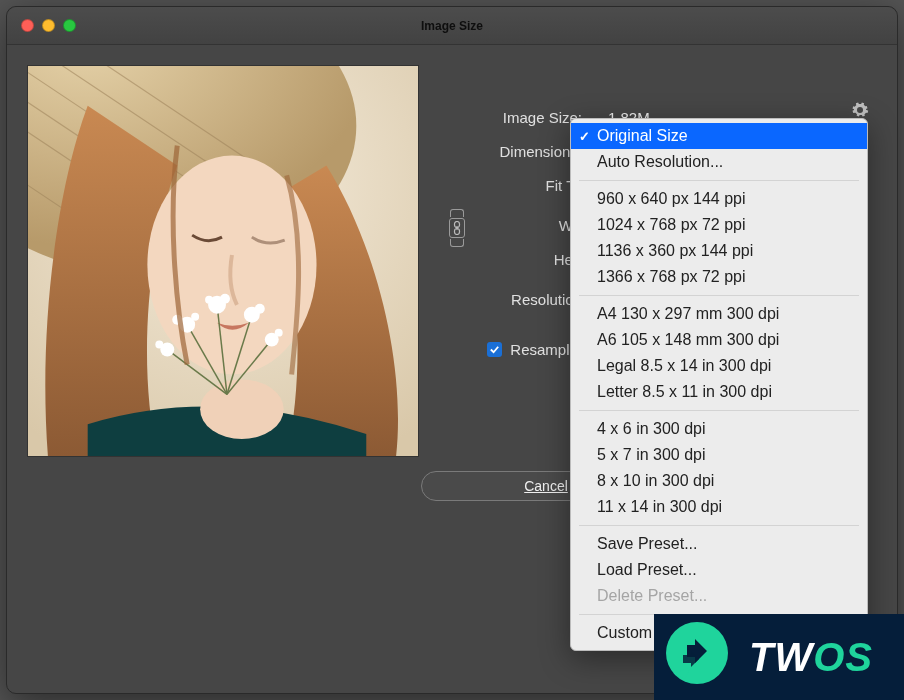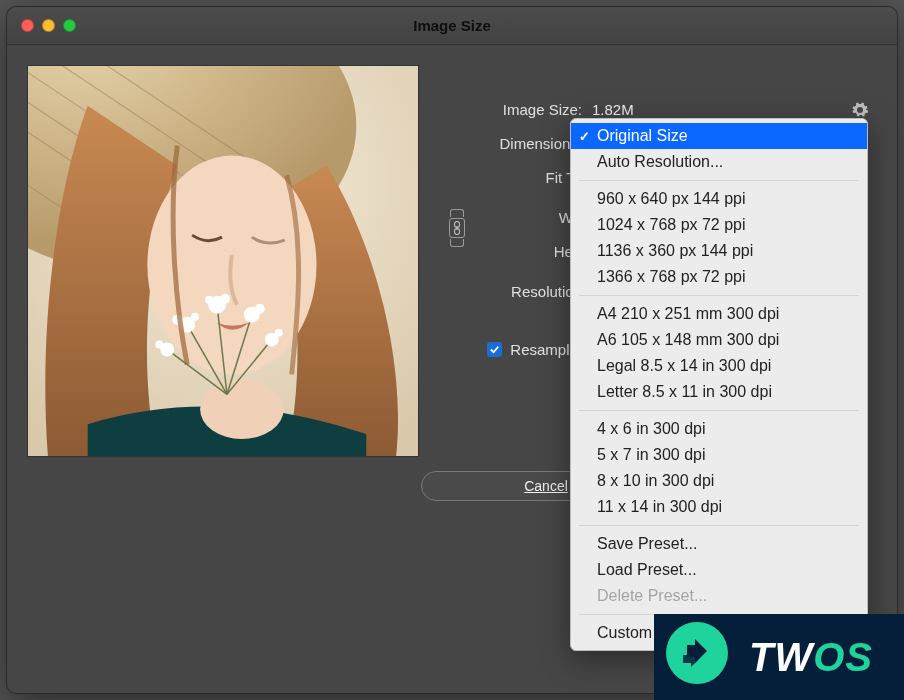--- a/index.html
+++ b/index.html
@@ -22,37 +22,37 @@
     position: relative;
     border-bottom: 1px solid #333;
     background: linear-gradient(#4c4c4c, #424242);
     border-radius: 10px 10px 0 0;
   }
   .traffic-lights { position: absolute; left: 14px; top: 12px; display: flex; gap: 8px; }
   .tl { width: 13px; height: 13px; border-radius: 50%; border: 0.5px solid rgba(0,0,0,0.25); }
   .tl.red { background: #ff5f57; }
   .tl.amber { background: #febc2e; }
   .tl.green { background: #28c840; }
-  .window-title { flex: 1; text-align: center; font-weight: 600; font-size: 15px; color: #0e0e0e; }
+  .window-title { flex: 1; text-align: center; font-weight: 600; font-size: 12px; color: #0e0e0e; }
   
   .content { position: absolute; top: 38px; left: 0; right: 0; bottom: 0; padding: 18px 20px; }
   
   .preview {
     position: absolute;
     top: 20px; left: 20px;
     width: 392px; height: 392px;
     background: #6a5a4a;
     border: 1px solid #333;
     overflow: hidden;
   }
   
   .preview svg { width: 100%; height: 100%; display: block; }
   
   .fields { position: absolute; top: 56px; left: 440px; right: 20px; color: #ddd; font-size: 15px; }
-  .row { display: flex; height: 32px; margin-bottom: 2px; }
+  .row { display: flex; align-items: center; height: 32px; margin-bottom: 2px; gap: 16px; }
   .label { width: 145px; text-align: right; padding-right: 10px; color: #e0e0e0; }
   .value { color: #eee; }
   .dim-caret {
     width: 22px; height: 22px; border: 1px solid #888; border-radius: 3px;
     display: inline-flex; align-items: center; justify-content: center;
     margin-right: 10px; background: #525252;
   }
   .dim-caret svg { width: 10px; height: 10px; }
   
   .gear { position: absolute; top: 56px; right: 28px; color: #ccc; }
@@ -282,21 +282,21 @@
 
 <div class="dropdown" id="dropdown">
     <div class="dd-item selected">Original Size</div>
     <div class="dd-item">Auto Resolution...</div>
     <div class="dd-sep"></div>
     <div class="dd-item">960 x 640 px 144 ppi</div>
     <div class="dd-item">1024 x 768 px 72 ppi</div>
     <div class="dd-item">1136 x 360 px 144 ppi</div>
     <div class="dd-item">1366 x 768 px 72 ppi</div>
     <div class="dd-sep"></div>
-    <div class="dd-item">A4 210 x 251 mm 300 dpi</div>
+    <div class="dd-item">A4 130 x 297 mm 300 dpi</div>
     <div class="dd-item">A6 105 x 148 mm 300 dpi</div>
     <div class="dd-item">Legal 8.5 x 14 in 300 dpi</div>
     <div class="dd-item">Letter 8.5 x 11 in 300 dpi</div>
     <div class="dd-sep"></div>
     <div class="dd-item">4 x 6 in 300 dpi</div>
     <div class="dd-item">5 x 7 in 300 dpi</div>
     <div class="dd-item">8 x 10 in 300 dpi</div>
     <div class="dd-item">11 x 14 in 300 dpi</div>
     <div class="dd-sep"></div>
     <div class="dd-item">Save Preset...</div>

